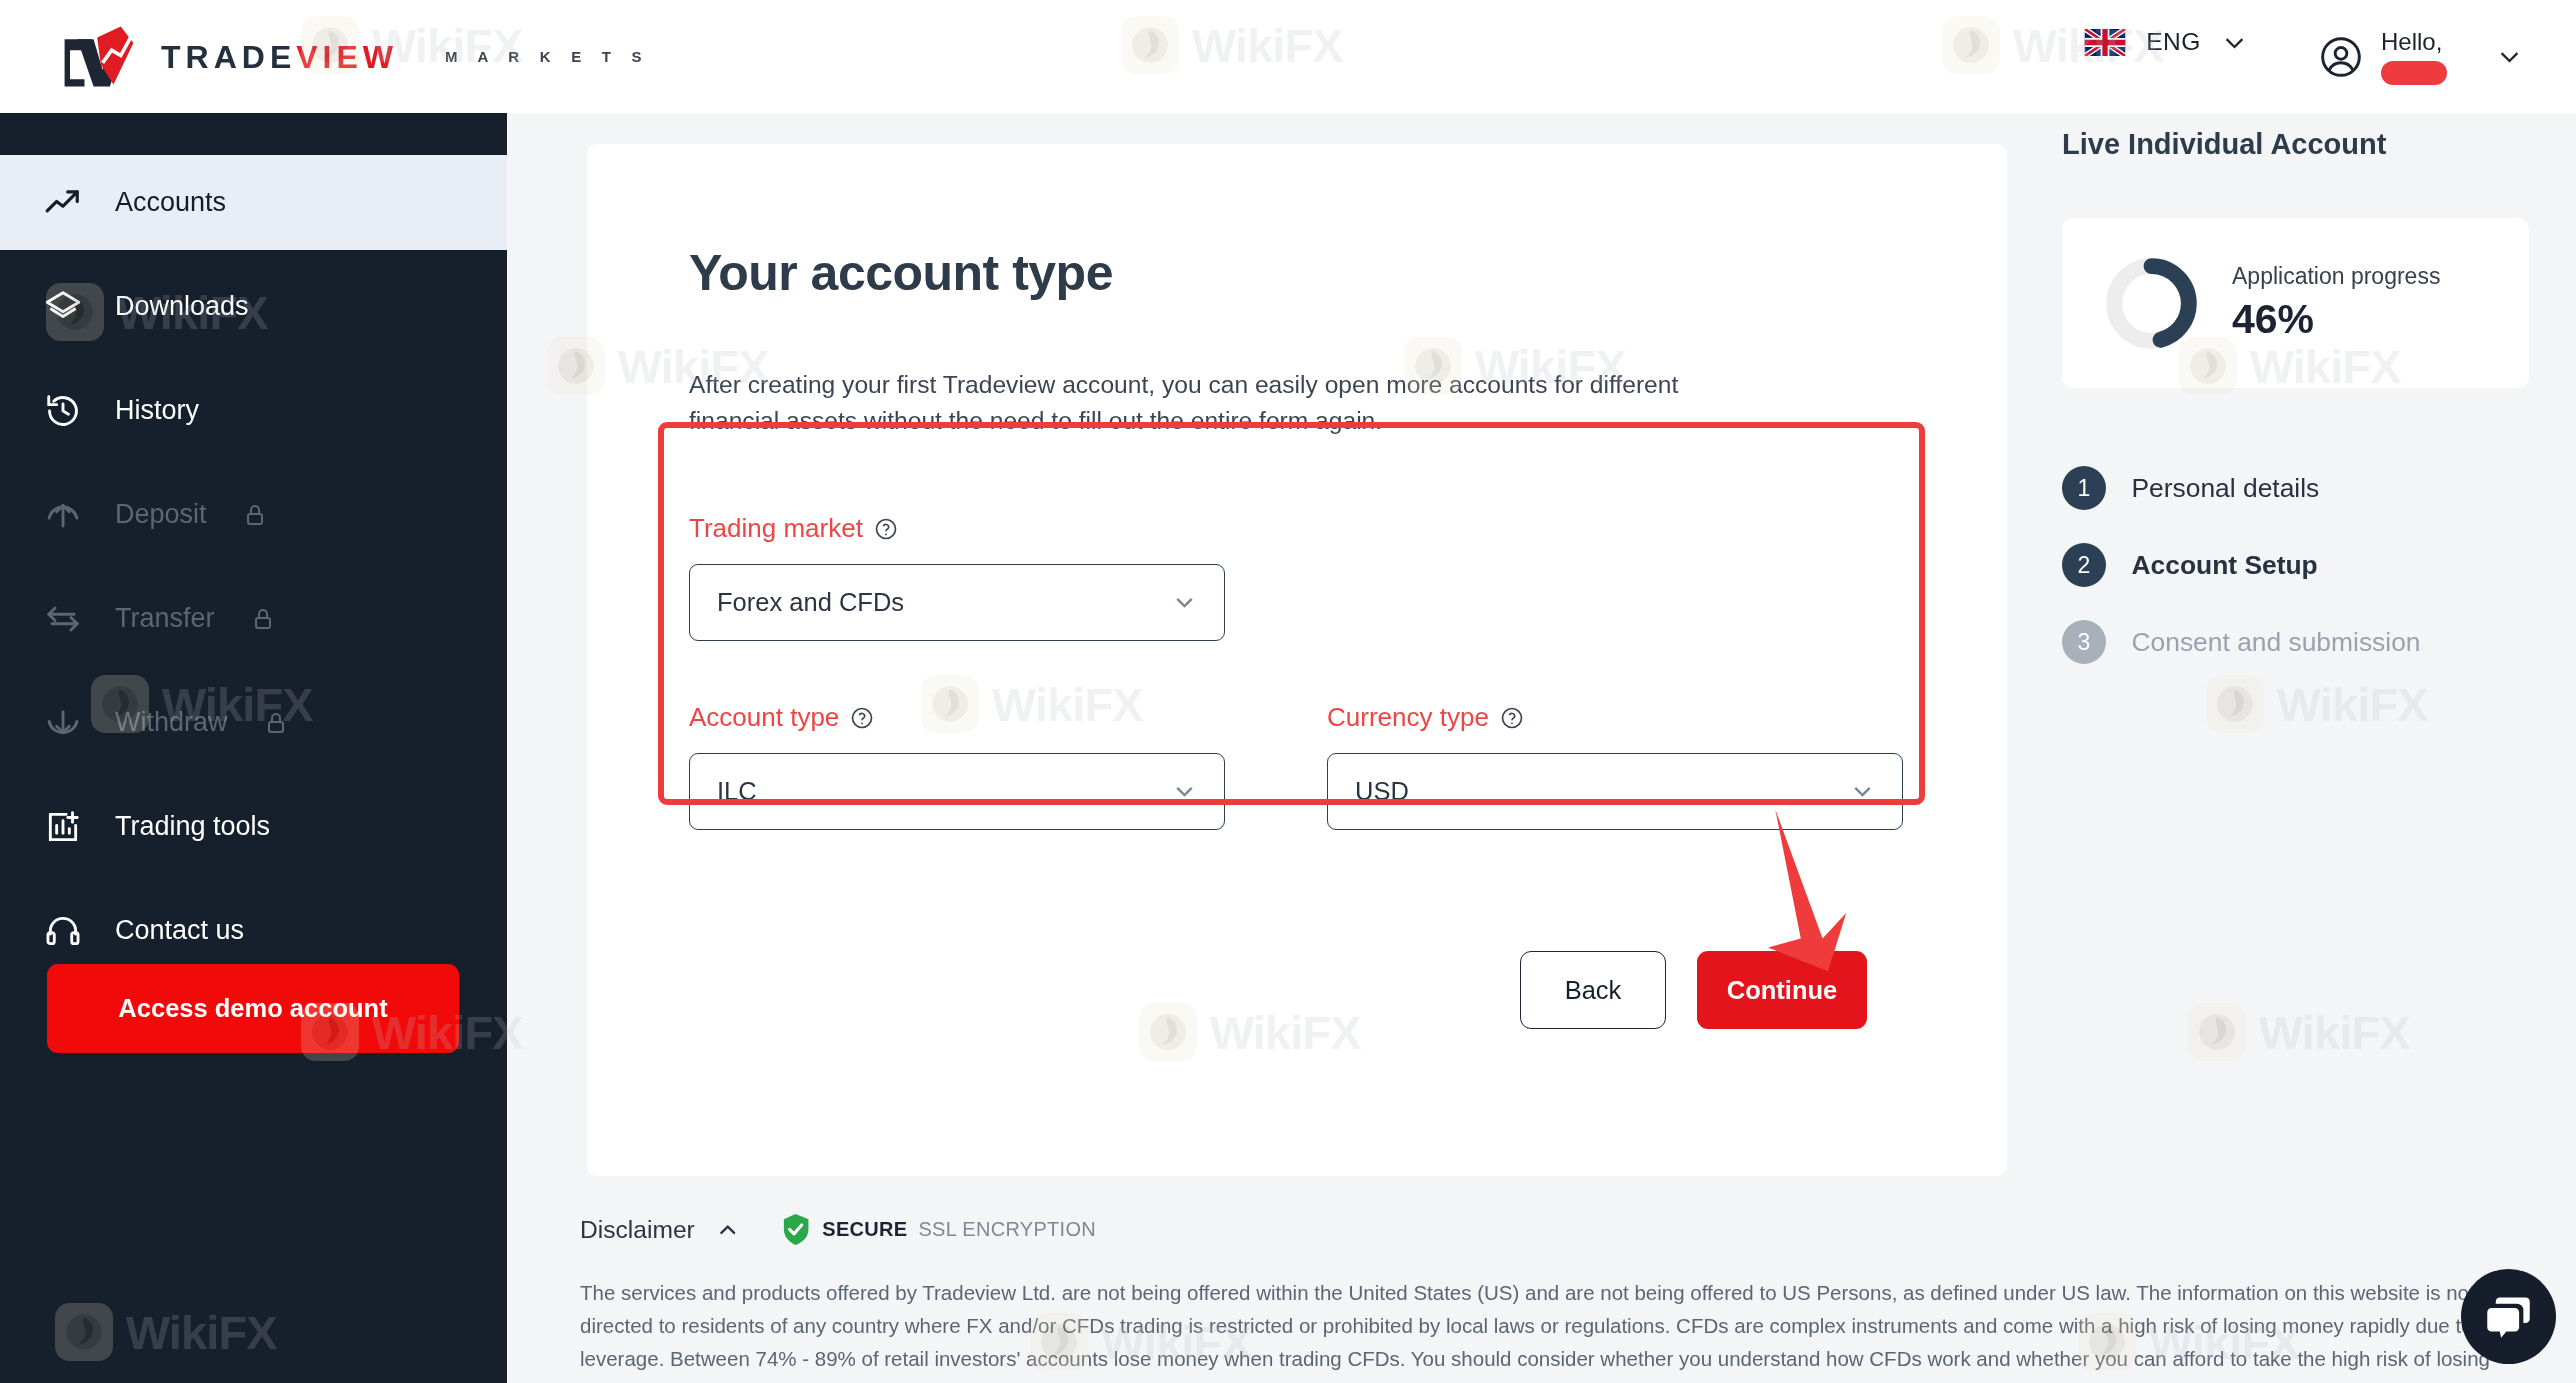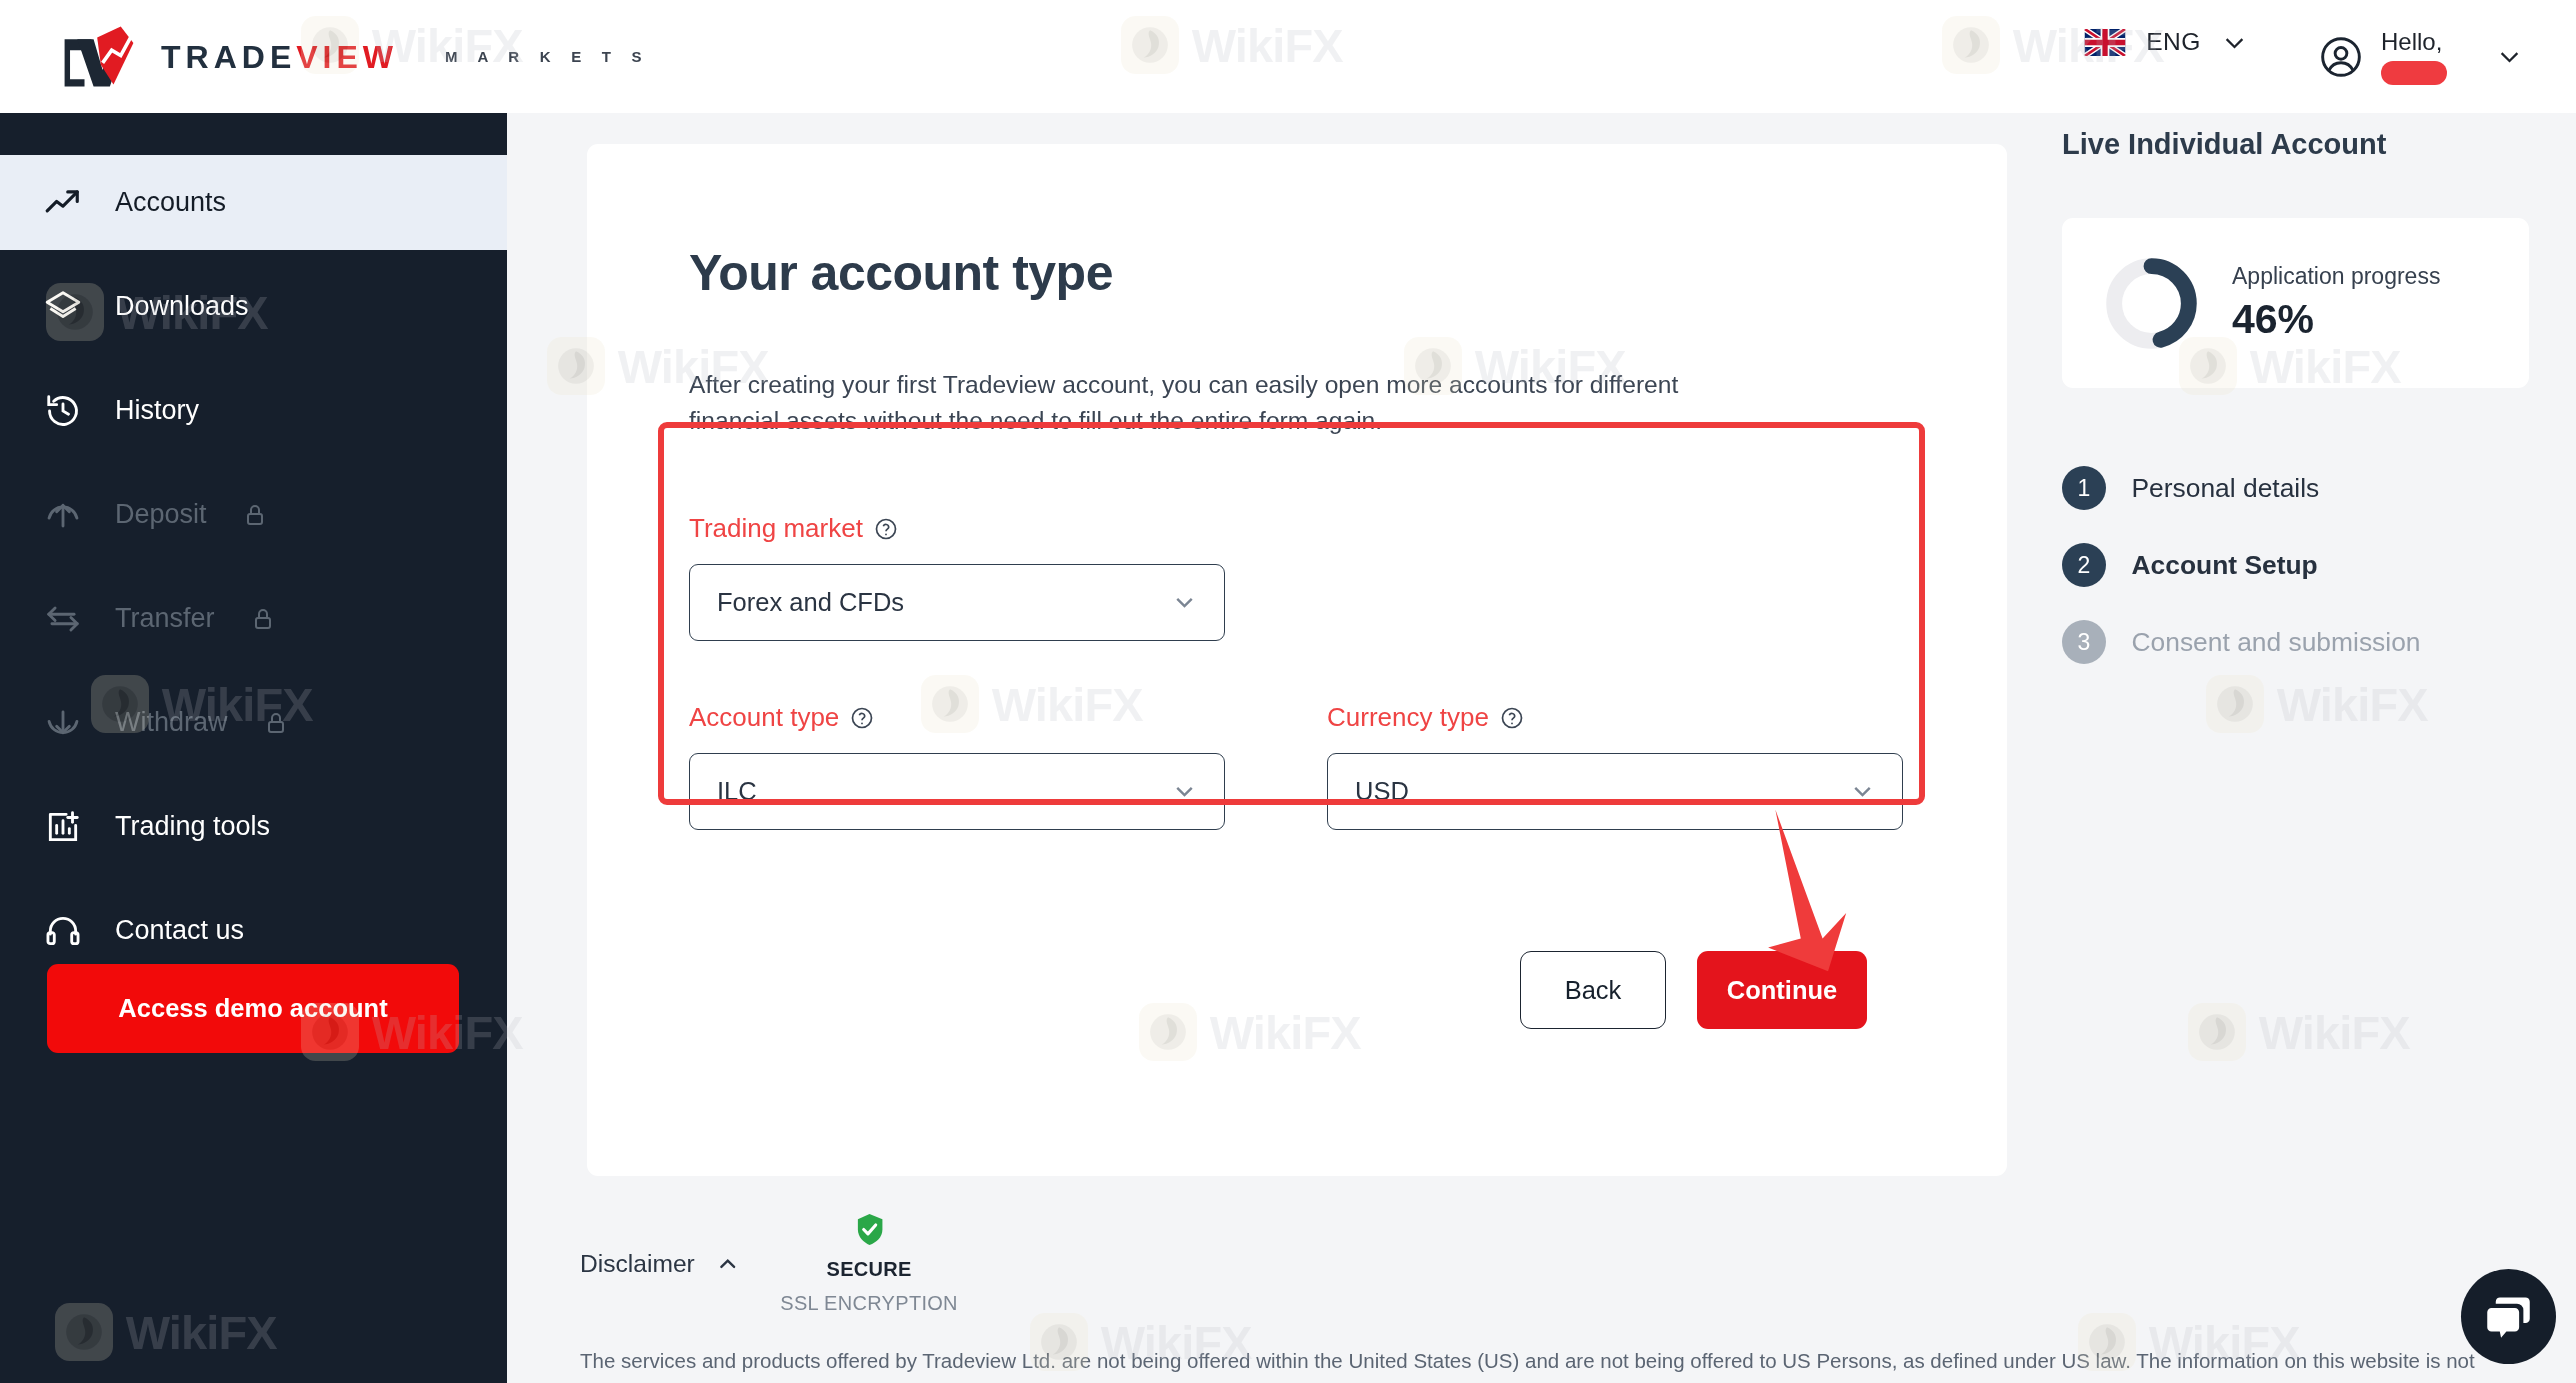--- a/index.html
+++ b/index.html
@@ -108,21 +108,21 @@
   .step-lbl { font-size: 26.4px; color: #27313f; }
   .step.current .step-lbl { font-weight: bold; }
   .step.pending .step-num { background: #a8b0ba; }
   .step.pending .step-lbl { color: #9aa2ad; }
 
   
   .footer { position: absolute; left: 0; top: 1212px; width: 2576px; z-index: 10; }
   .disc-head { display: flex; align-items: center; gap: 20px; margin-left: 580px; }
   .disc-lbl { font-size: 24.6px; color: #2b3543; cursor: pointer; }
   .caret-up { width: 25.5px; height: 25.5px; cursor: pointer; }
-  .ssl { display: flex; align-items: center; gap: 11px; margin-left: 20px; flex-direction: column; }
+  .ssl { display: flex; align-items: center; gap: 11px; margin-left: 20px; }
   .shield { width: 31px; height: 35px; }
   .ssl-a { font-size: 20px; font-weight: bold; color: #1b2430; letter-spacing: 0.3px; }
   .ssl-b { font-size: 20px; color: #7f8894; letter-spacing: 0.3px; }
   .disc-body { margin-left: 580px; margin-top: 29px; width: 1942px; font-size: 20.5px;
                color: #5b6573; line-height: 1.62; }
 
   .chat-fab { position: absolute; left: 2461px; top: 1269px; width: 95px; height: 95px;
               border-radius: 50%; background: #151e2a; z-index: 45; display: flex;
               align-items: center; justify-content: center; cursor: pointer; }
   .chat-fab svg { width: 51px; height: 51px; }

